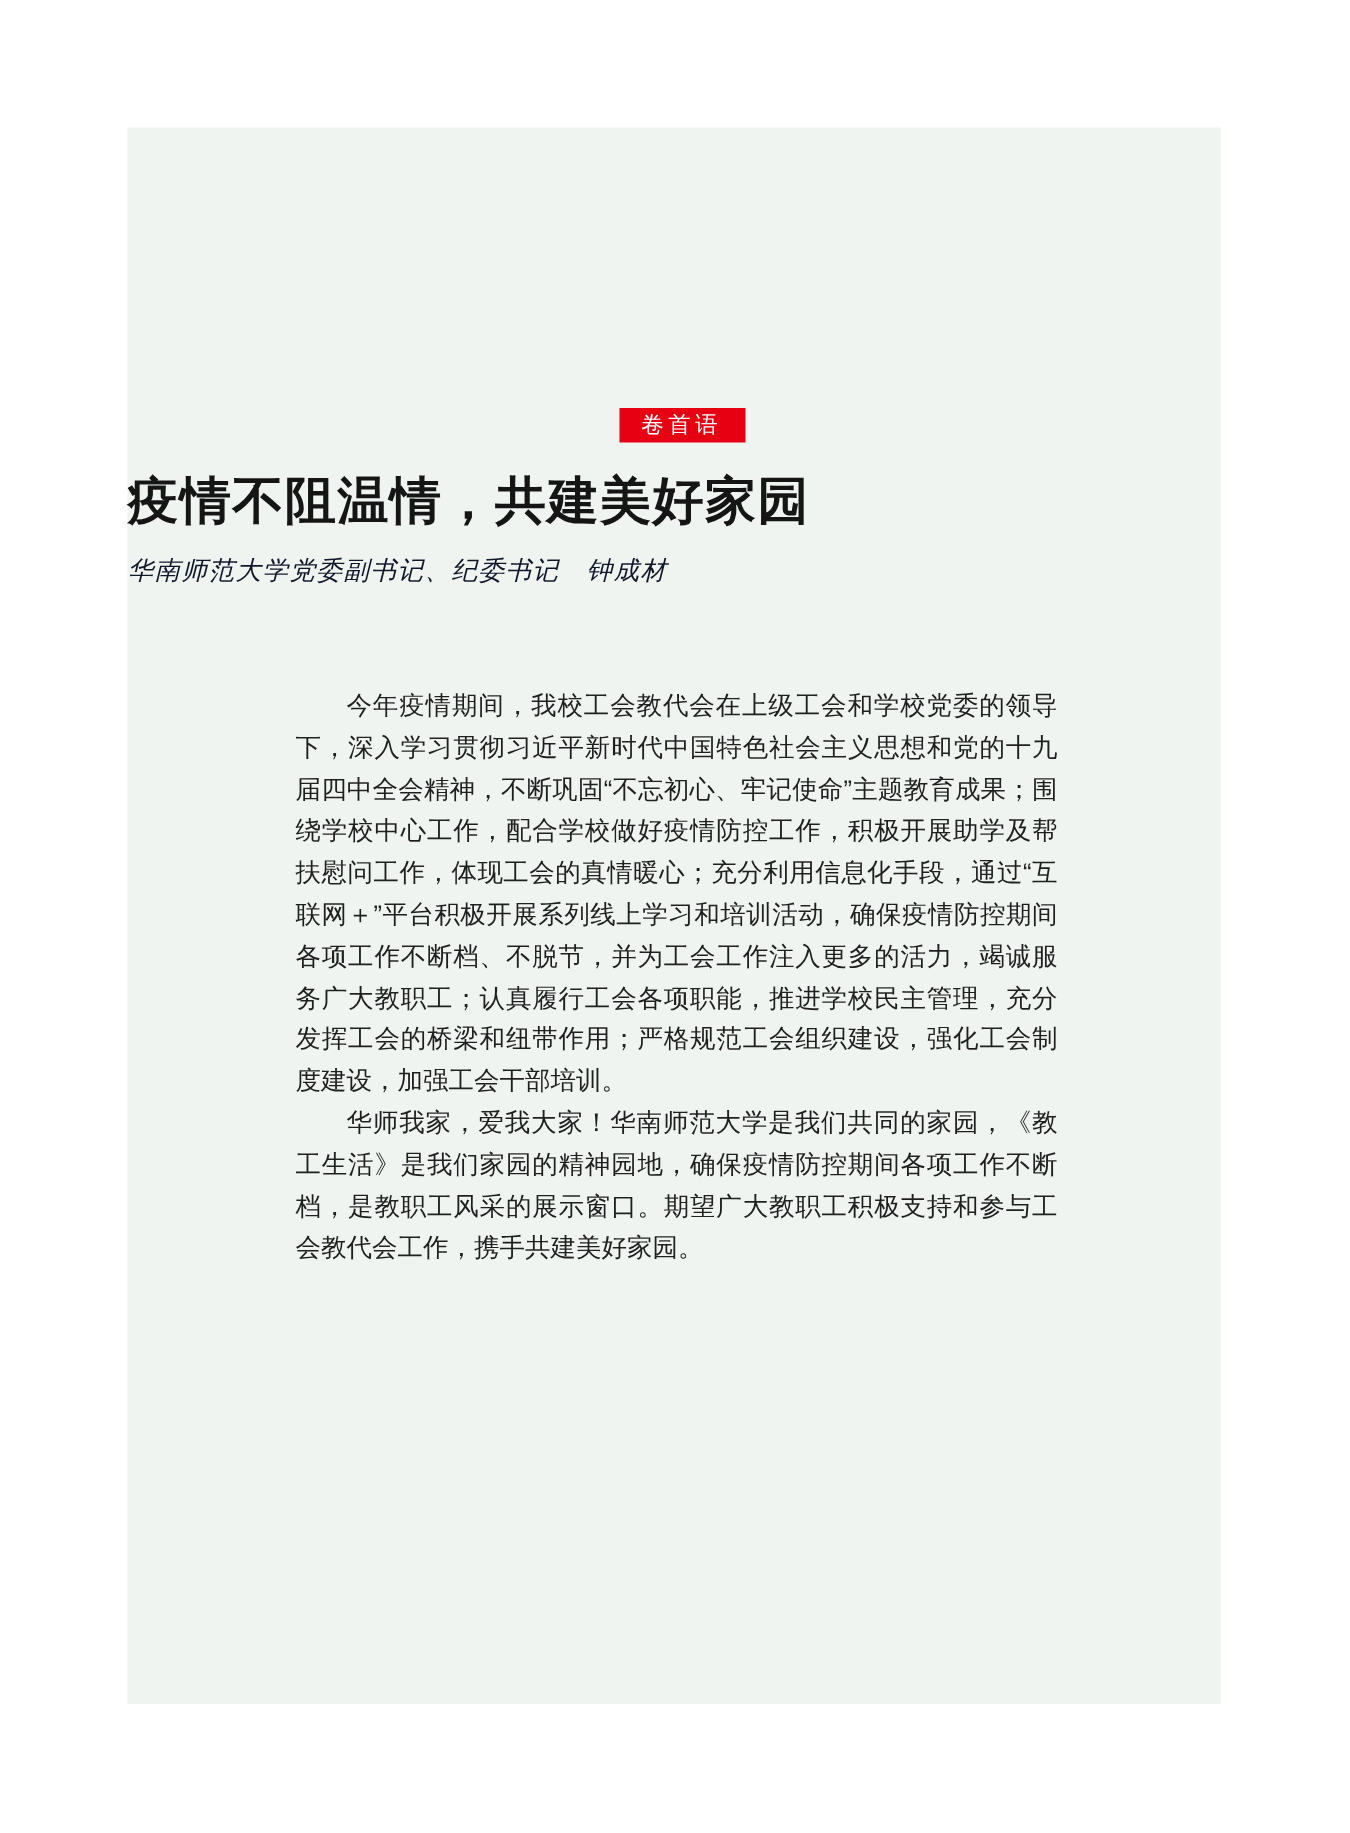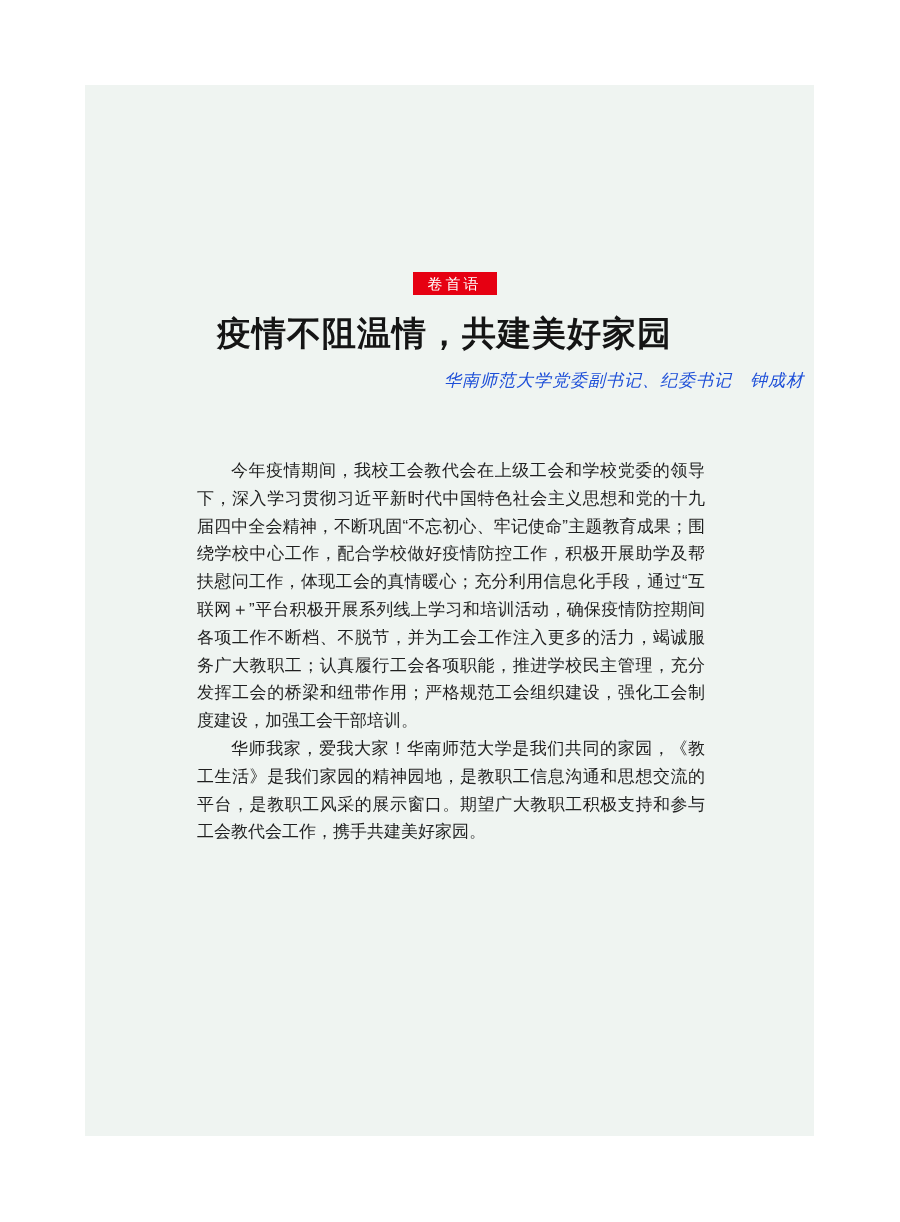--- a/index.html
+++ b/index.html
@@ -33,35 +33,35 @@
     color: #ffffff;
     font-size: 15px;
     letter-spacing: 3px;
     text-align: center;
     font-weight: 500;
   }
   .title {
     position: absolute;
     top: 226px;
     left: 0; right: 10px;
-    text-align: center;
+    text-align: left;
     font-size: 34px;
     font-weight: 600;
     letter-spacing: 1px;
     color: #151515;
     font-family: "Liberation Sans", sans-serif;
   }
   .byline {
     position: absolute;
     top: 284px;
     left: 0; right: 10px;
-    text-align: right;
+    text-align: left;
     font-size: 17px;
     font-style: italic;
-    color: #1d4ed8;
+    color: #0f172a;
     font-family: "Liberation Serif", serif;
     letter-spacing: 1px;
   }
   .body-text {
     position: absolute;
     top: 372px;
     left: 112px;
     width: 508px;
     color: var(--text, #1f1f1f);
     font-size: 17px;
@@ -77,16 +77,16 @@
 </head>
 <body>
 
 <div class="canvas">
   <div class="page">
     <div class="badge">卷首语</div>
     <h1 class="title">疫情不阻温情，共建美好家园</h1>
     <div class="byline">华南师范大学党委副书记、纪委书记　钟成材</div>
     <div class="body-text">
       <p>今年疫情期间，我校工会教代会在上级工会和学校党委的领导下，深入学习贯彻习近平新时代中国特色社会主义思想和党的十九届四中全会精神，不断巩固“不忘初心、牢记使命”主题教育成果；围绕学校中心工作，配合学校做好疫情防控工作，积极开展助学及帮扶慰问工作，体现工会的真情暖心；充分利用信息化手段，通过“互联网＋”平台积极开展系列线上学习和培训活动，确保疫情防控期间各项工作不断档、不脱节，并为工会工作注入更多的活力，竭诚服务广大教职工；认真履行工会各项职能，推进学校民主管理，充分发挥工会的桥梁和纽带作用；严格规范工会组织建设，强化工会制度建设，加强工会干部培训。</p>
-      <p>华师我家，爱我大家！华南师范大学是我们共同的家园，《教工生活》是我们家园的精神园地，是教职工信息沟通和思想交流的平台，是教职工风采的展示窗口。期望广大教职工积极支持和参与工会教代会工作，携手共建美好家园。</p>
+      <p>华师我家，爱我大家！华南师范大学是我们共同的家园，《教工生活》是我们家园的精神园地，确保疫情防控期间各项工作不断档，是教职工风采的展示窗口。期望广大教职工积极支持和参与工会教代会工作，携手共建美好家园。</p>
     </div>
   </div>
 </div>
 
 </body></html>

